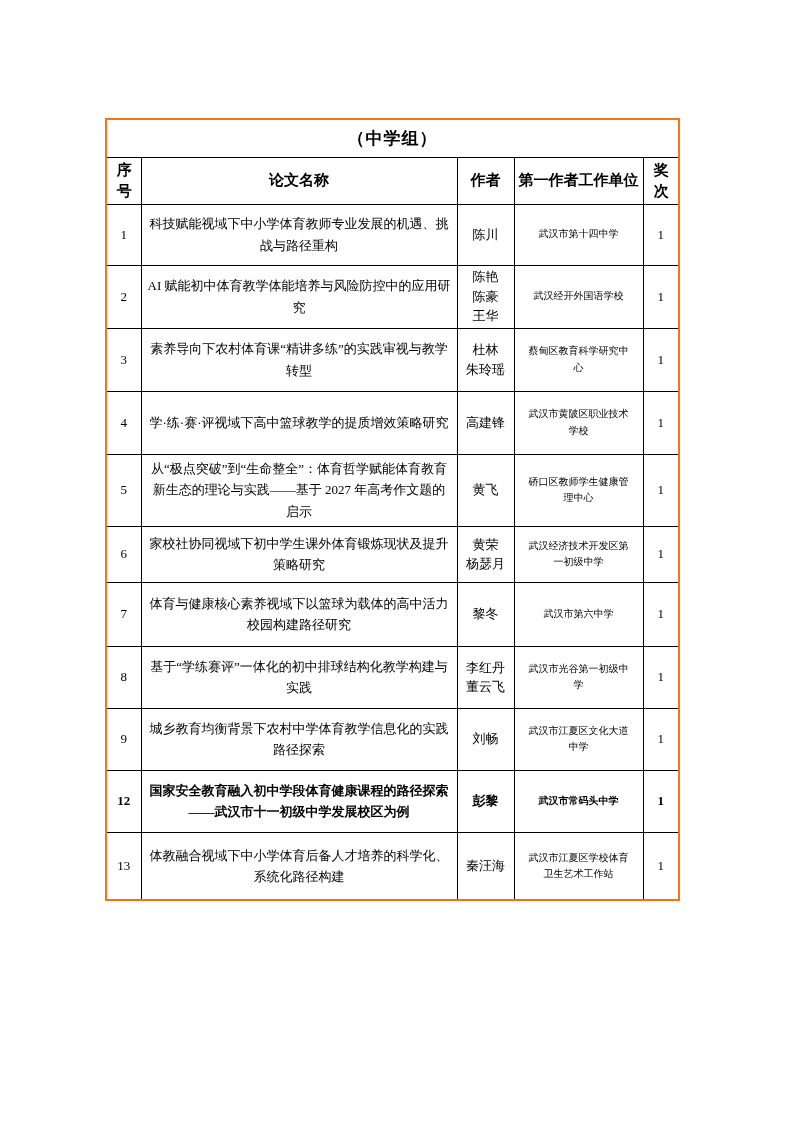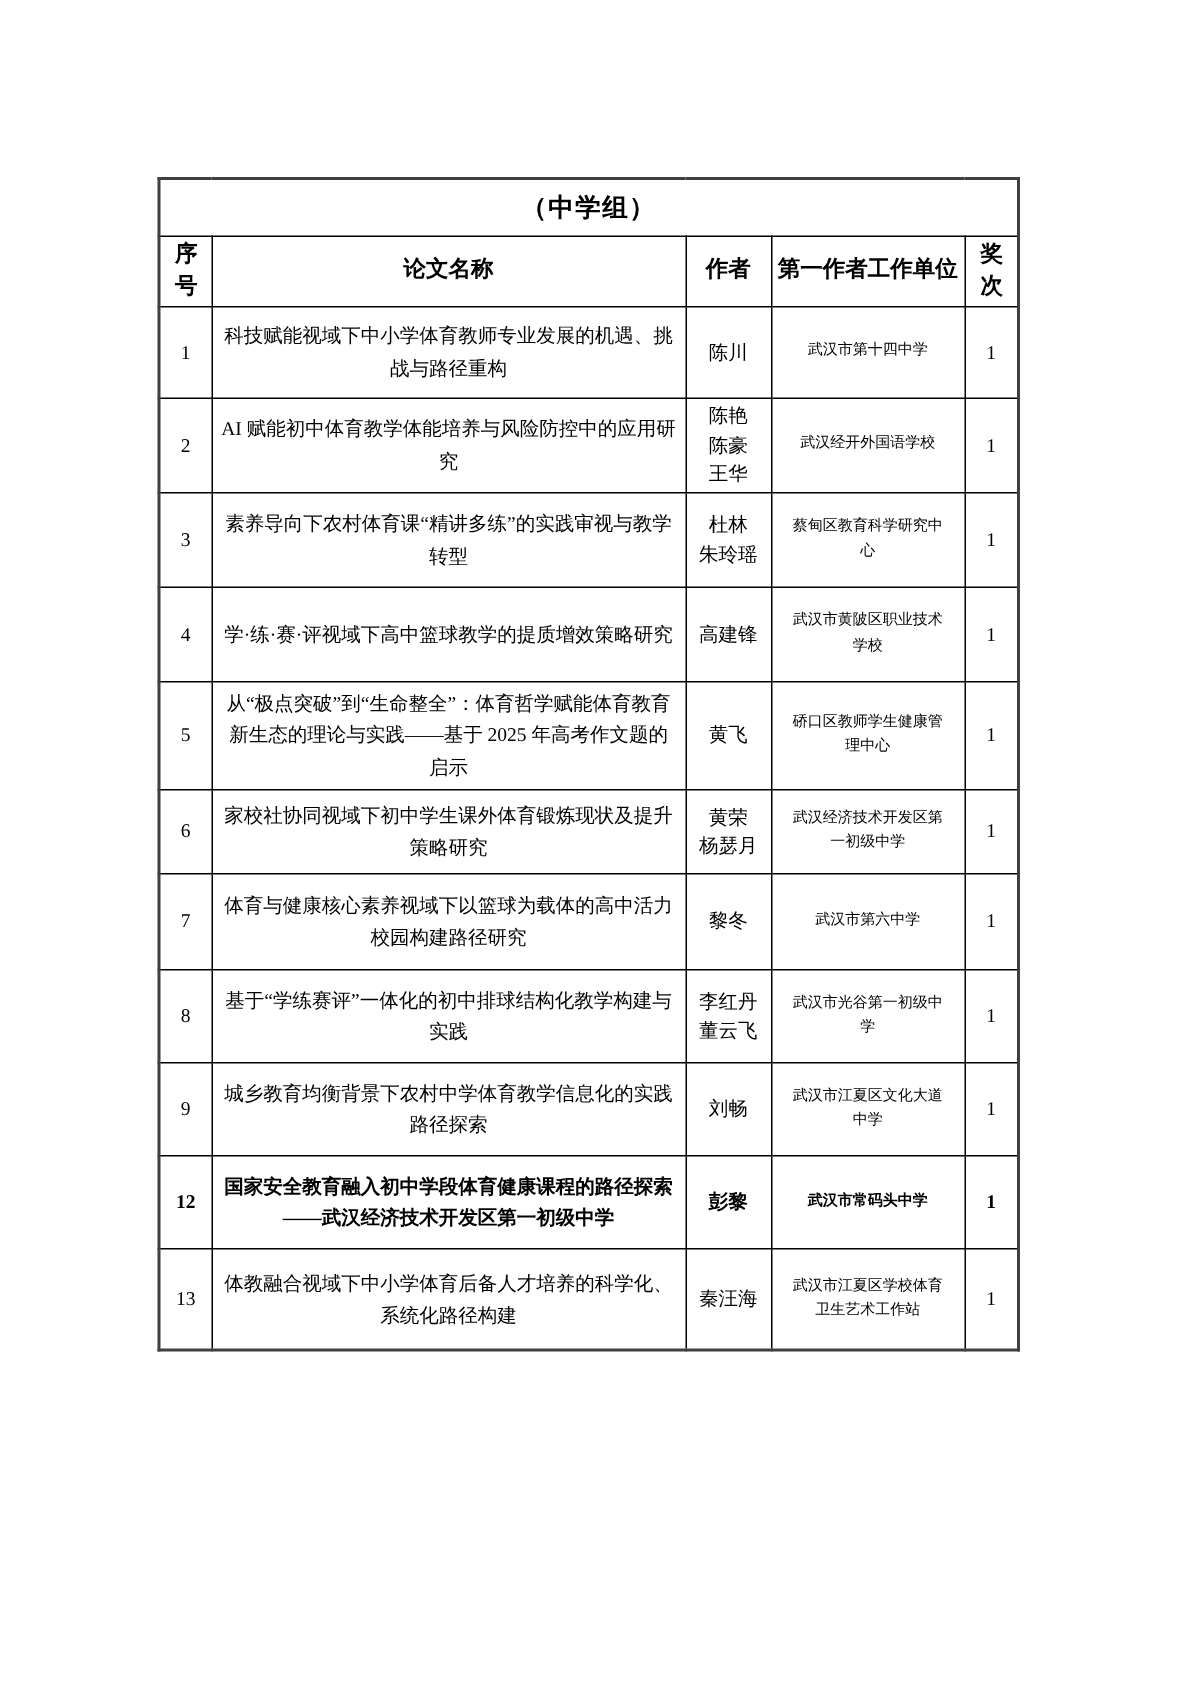--- a/index.html
+++ b/index.html
@@ -12,21 +12,21 @@
     font-family: "Liberation Serif", "DejaVu Serif", serif;
     color: #000000;
   }
   table.award-table {
     position: absolute;
     left: 105px;
     top: 118px;
     width: 573px;
     border-collapse: collapse;
     table-layout: fixed;
-    border: 2px solid #404040;
+    border: 2px solid #f97316;
   }
   table.award-table th,
   table.award-table td {
     border: 1px solid #000000;
     vertical-align: middle;
     text-align: center;
     overflow: hidden;
   }
   tr.title-row { height: 38px; }
   td.group-title {
@@ -137,21 +137,21 @@
     <td class="c-no">4</td>
     <td class="c-title">学·练·赛·评视域下高中篮球教学的提质增效策略研究</td>
     <td class="c-authors">
             <div class="author-line">高建锋</div>
           </td>
     <td class="c-unit">武汉市黄陂区职业技术学校</td>
     <td class="c-award">1</td>
   </tr>
         <tr style="height: 72px;">
     <td class="c-no">5</td>
-    <td class="c-title">从“极点突破”到“生命整全”：体育哲学赋能体育教育新生态的理论与实践——基于 2025 年高考作文题的启示</td>
+    <td class="c-title">从“极点突破”到“生命整全”：体育哲学赋能体育教育新生态的理论与实践——基于 2027 年高考作文题的启示</td>
     <td class="c-authors">
             <div class="author-line">黄飞</div>
           </td>
     <td class="c-unit">硚口区教师学生健康管理中心</td>
     <td class="c-award">1</td>
   </tr>
         <tr style="height: 56px;">
     <td class="c-no">6</td>
     <td class="c-title">家校社协同视域下初中学生课外体育锻炼现状及提升策略研究</td>
     <td class="c-authors">
@@ -184,21 +184,21 @@
     <td class="c-no">9</td>
     <td class="c-title">城乡教育均衡背景下农村中学体育教学信息化的实践路径探索</td>
     <td class="c-authors">
             <div class="author-line">刘畅</div>
           </td>
     <td class="c-unit">武汉市江夏区文化大道中学</td>
     <td class="c-award">1</td>
   </tr>
         <tr style="height: 62px; font-weight: bold;">
     <td class="c-no">12</td>
-    <td class="c-title">国家安全教育融入初中学段体育健康课程的路径探索——武汉经济技术开发区第一初级中学</td>
+    <td class="c-title">国家安全教育融入初中学段体育健康课程的路径探索——武汉市十一初级中学发展校区为例</td>
     <td class="c-authors">
             <div class="author-line">彭黎</div>
           </td>
     <td class="c-unit">武汉市常码头中学</td>
     <td class="c-award">1</td>
   </tr>
         <tr style="height: 68px;">
     <td class="c-no">13</td>
     <td class="c-title">体教融合视域下中小学体育后备人才培养的科学化、系统化路径构建</td>
     <td class="c-authors">

